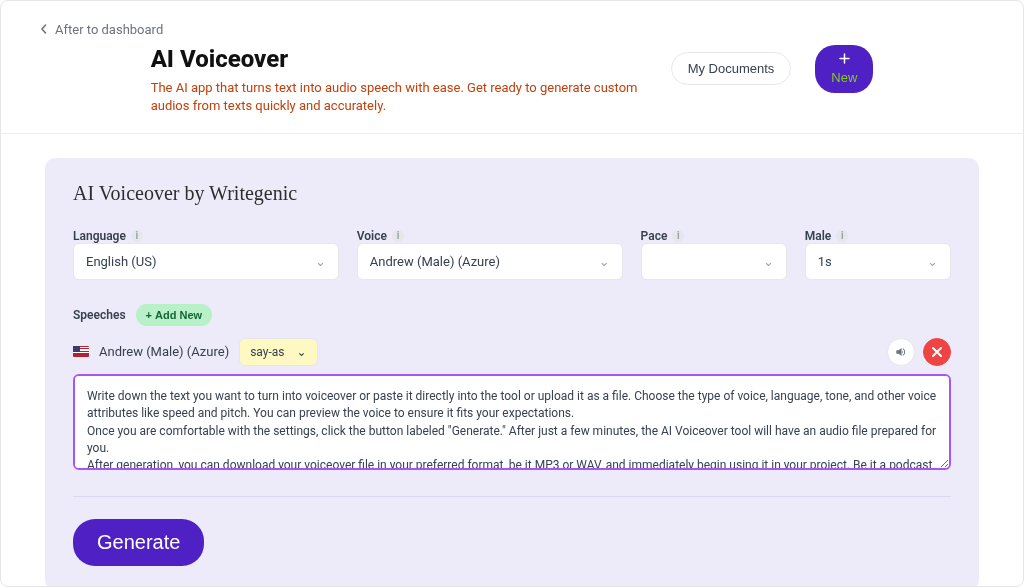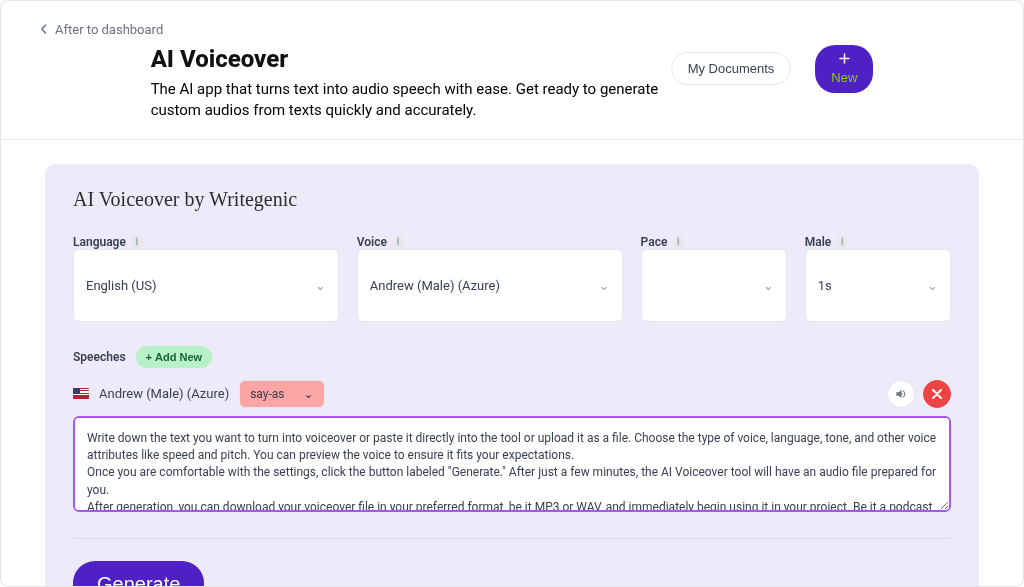--- a/index.html
+++ b/index.html
@@ -3,41 +3,41 @@
 <meta charset="utf-8">
 <style>
 * { box-sizing: border-box; margin: 0; padding: 0; }
 body { font-family: -apple-system, BlinkMacSystemFont, "Segoe UI", Roboto, sans-serif; background: #fff; color: #1a1a1a; }
 .page { width: 1024px; height: 587px; border: 1px solid #e5e5e5; border-radius: 8px; overflow: hidden; display: flex; flex-direction: column; }
 .header-area { padding: 18px 38px 18px 38px; border-bottom: 1px solid #eee; }
 .back-link { display: inline-flex; align-items: center; gap: 6px; color: #6b7280; font-size: 13px; cursor: pointer; margin-bottom: 8px; }
 .back-link svg { width: 10px; height: 10px; }
 .title-row { display: flex; align-items: flex-start; justify-content: center; }
 .title-block h1 { font-size: 24px; font-weight: 800; color: #111; margin-bottom: 6px; }
-.subtitle { font-size: 15px; color: #000000; max-width: 520px; line-height: 1.4; }
+.subtitle { font-size: 13px; color: #c2410c; max-width: 520px; line-height: 1.4; }
 .header-actions { display: flex; gap: 24px; align-items: center; }
 .btn-outline { border: 1px solid #e5e7eb; background: #fff; color: #374151; padding: 8px 16px; border-radius: 20px; font-size: 13px; font-weight: 500; cursor: pointer; }
 .btn-primary { background: #4f21c5; color: #84cc16; border: none; padding: 8px 16px; border-radius: 20px; font-size: 13px; font-weight: 500; cursor: pointer; display: inline-flex; align-items: center; gap: 6px; flex-direction: column; }
 .btn-generate { background: #4f21c5; color: #fff; border: none; padding: 12px 24px; border-radius: 22px; font-size: 20px; font-weight: 500; cursor: pointer; }
 .content { flex: 1; padding: 24px 44px; overflow: auto; }
 .panel { background: #edeaf9; border-radius: 10px; padding: 24px 28px; }
 .panel-title { font-family: Georgia, serif; font-size: 20px; font-weight: 400; color: #2d2d2d; margin-bottom: 24px; }
 .form-row { display: grid; grid-template-columns: 1fr 1fr 0.55fr 0.55fr; gap: 18px; margin-bottom: 24px; }
 .form-field label { font-size: 12px; font-weight: 600; color: #374151; display: flex; align-items: center; gap: 5px; }
 .info-icon { font-size: 10px; color: #9ca3af; background: #e5e7eb; width: 12px; height: 12px; border-radius: 50%; display: inline-flex; align-items: center; justify-content: center; font-style: normal; font-weight: bold; }
-.select { width: 100%; background: #fff; border: 1px solid #e5e7eb; border-radius: 6px; padding: 28px 12px; font-size: 13px; color: #374151; display: flex; align-items: center; justify-content: space-between; cursor: pointer; }
+.select { width: 100%; background: #fff; border: 1px solid #e5e7eb; border-radius: 6px; padding: 10px 12px; font-size: 13px; color: #374151; display: flex; align-items: center; justify-content: space-between; cursor: pointer; }
 .select .chev { color: #9ca3af; }
 .speeches-row { display: flex; align-items: center; gap: 10px; margin-bottom: 12px; }
 .speeches-label { font-size: 12px; font-weight: 600; color: #374151; }
 .add-new-btn { background: #b8f0c8; border: none; color: #166534; font-size: 11px; font-weight: 600; padding: 5px 10px; border-radius: 12px; cursor: pointer; display: inline-flex; align-items: center; gap: 3px; }
 .speech-header { display: flex; align-items: center; gap: 10px; margin-bottom: 8px; }
 .flag { width: 16px; height: 11px; background: linear-gradient(to bottom, #b22234 0%, #b22234 8%, #fff 8%, #fff 16%, #b22234 16%, #b22234 24%, #fff 24%, #fff 32%, #b22234 32%, #b22234 40%, #fff 40%, #fff 48%, #b22234 48%, #b22234 56%, #fff 56%, #fff 64%, #b22234 64%, #b22234 100%); position: relative; border-radius: 1px; }
 .flag::before { content: ''; position: absolute; top: 0; left: 0; width: 7px; height: 6px; background: #3c3b6e; }
 .voice-name { font-size: 13px; color: #374151; }
-.say-as-select { background: #fca5a5; border: 1px solid #e5e7eb; border-radius: 6px; padding: 6px 10px; font-size: 12px; color: #374151; display: inline-flex; align-items: center; gap: 19px; cursor: pointer; }
+.say-as-select { background: #fef9c3; border: 1px solid #e5e7eb; border-radius: 6px; padding: 6px 10px; font-size: 12px; color: #374151; display: inline-flex; align-items: center; gap: 12px; cursor: pointer; }
 .speech-actions { margin-left: auto; display: flex; gap: 8px; align-items: center; }
 .circle-btn { width: 28px; height: 28px; border-radius: 50%; border: 1px solid #e5e7eb; background: #fff; display: flex; align-items: center; justify-content: center; cursor: pointer; color: #6b7280; }
 .circle-btn.red { background: #ef4444; border-color: #ef4444; color: #fff; }
 .speech-textarea { width: 100%; min-height: 96px; border: 2px solid #a855f7; border-radius: 6px; padding: 12px; font-size: 12px; color: #374151; line-height: 1.45; resize: both; background: #fff; outline: none; font-family: inherit; }
 .divider { border: none; border-top: 1px solid #ddd7ef; margin: 22px 0; }
 svg { display: block; }
 </style>
 </head>
 <body>
 

